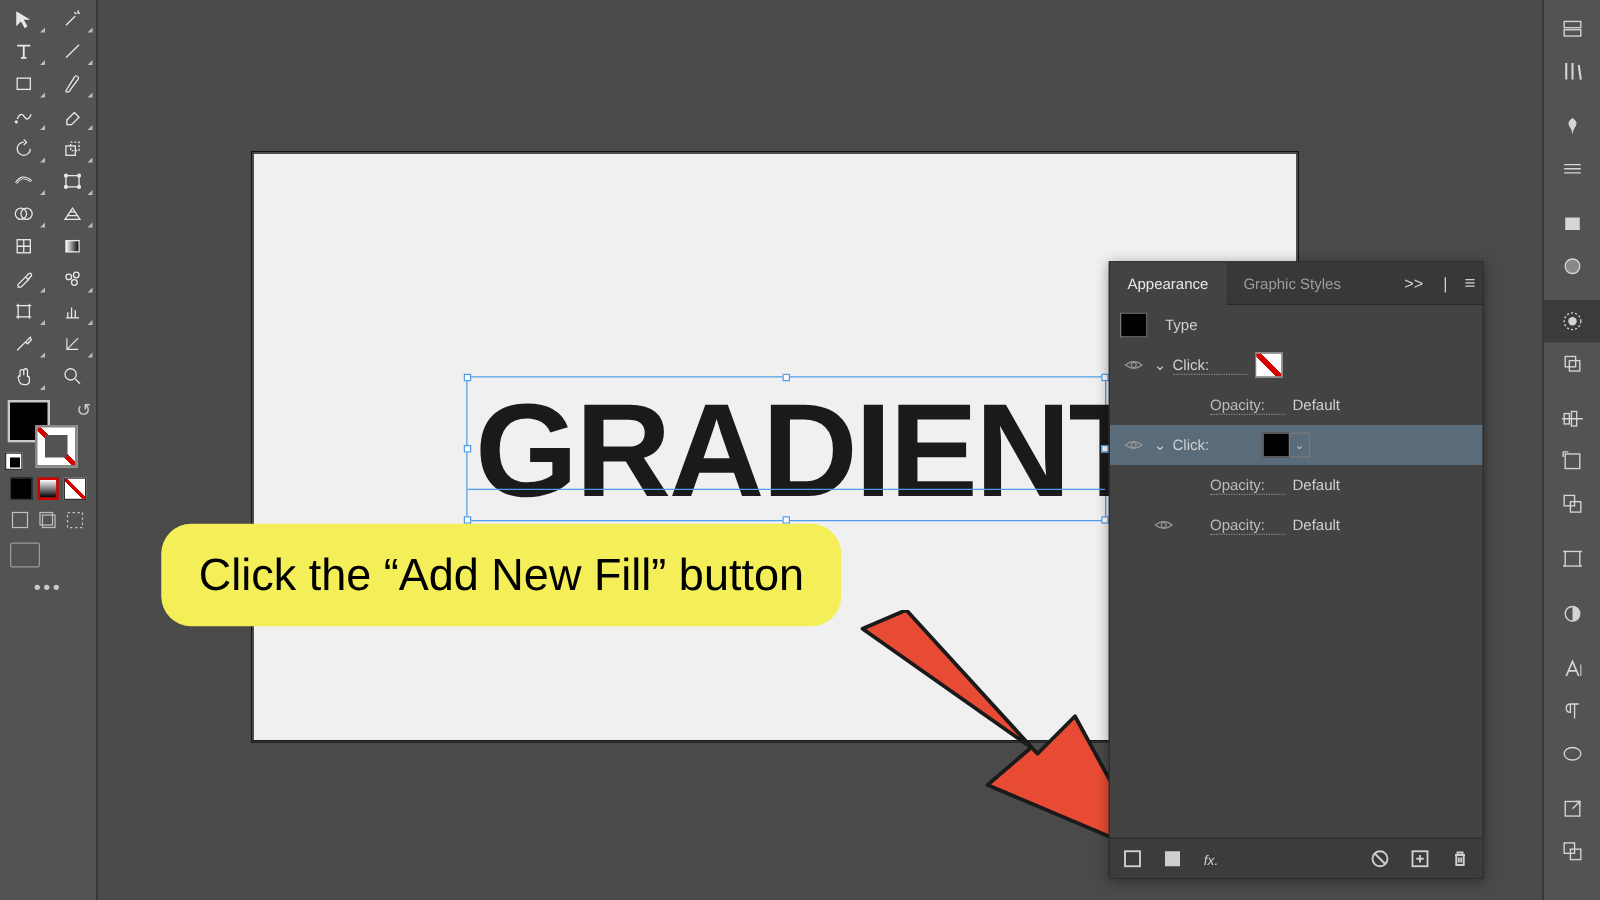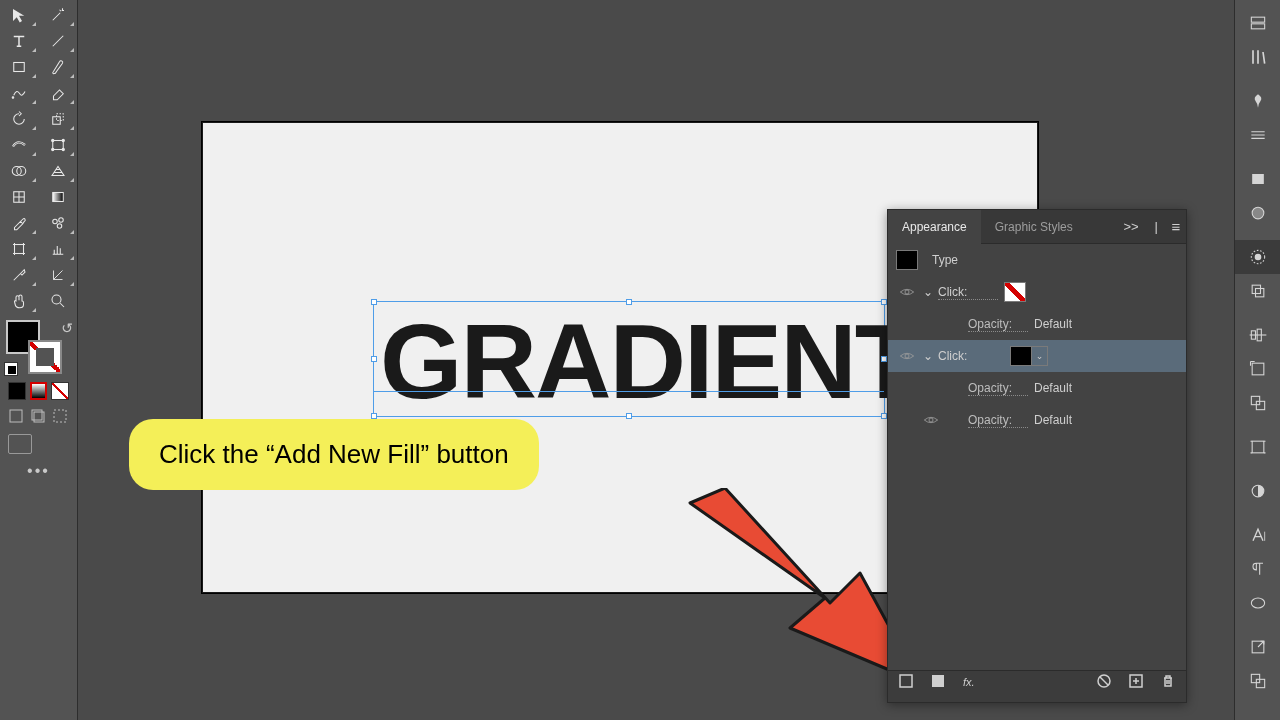--- a/index.html
+++ b/index.html
@@ -41,21 +41,21 @@
   .canvas{position:absolute;left:202px;top:122px;width:836px;height:471px;background:#f0f0f0;border:1px solid #1a1a1a;box-shadow:0 0 0 1px #000;}
   .sel-box{position:absolute;left:170px;top:178px;width:512px;height:116px;border:1px solid #4f9de8;}
   .handle{position:absolute;width:6px;height:6px;background:#fff;border:1px solid #4f9de8;}
   .h-tl{left:-3px;top:-3px;} .h-tm{left:50%;top:-3px;margin-left:-3px;} .h-tr{right:-3px;top:-3px;}
   .h-ml{left:-3px;top:50%;margin-top:-3px;} .h-mr{right:-3px;top:50%;margin-top:-3px;}
   .h-bl{left:-3px;bottom:-3px;} .h-bm{left:50%;bottom:-3px;margin-left:-3px;} .h-br{right:-3px;bottom:-3px;}
   .canvas-text{font-family:Arial Black,Arial,sans-serif;font-weight:900;font-size:106px;color:#1a1a1a;letter-spacing:-2px;line-height:1;position:absolute;left:6px;top:6px;white-space:nowrap;}
   .baseline{position:absolute;left:0;right:0;bottom:24px;border-top:1px solid #4f9de8;}
 
   
-  .callout{position:absolute;left:129px;top:419px;padding:20px 30px;background:#f4ef58;border-radius:24px;color:#000;font-size:26px;font-family:Arial,sans-serif;}
+  .callout{position:absolute;left:129px;top:419px;padding:20px 30px;background:#f4ef58;border-radius:24px;color:#000;font-size:36px;font-family:Arial,sans-serif;}
   .arrow{position:absolute;left:670px;top:488px;width:270px;height:210px;pointer-events:none;}
 
   
   .panel{position:absolute;left:887px;top:209px;width:300px;height:494px;background:#434343;border:1px solid #2b2b2b;box-shadow:0 2px 10px rgba(0,0,0,.4);display:flex;flex-direction:column;}
   .panel-tabs{display:flex;align-items:center;height:34px;background:#383838;border-bottom:1px solid #2b2b2b;}
   .tab{padding:0 14px;height:34px;line-height:34px;color:#9d9d9d;font-size:12px;}
   .tab.active{background:#434343;color:#e8e8e8;}
   .tab-spacer{flex:1;}
   .tab-collapse{padding:0 8px;color:#cfcfcf;font-size:13px;}
   .tab-menu{width:20px;text-align:center;color:#cfcfcf;font-size:15px;}
@@ -72,21 +72,21 @@
   .thumb{width:22px;height:20px;border:1px solid #7a7a7a;margin-left:6px;}
   .thumb.black{background:#000;}
   .thumb.none{background:#fff;position:relative;}
   .thumb.none::after{content:"";position:absolute;inset:0;background:linear-gradient(45deg,transparent 42%,#d40000 42%,#d40000 58%,transparent 58%);}
   .thumb-wrap{display:flex;align-items:center;margin-left:6px;}
   .thumb-dd{width:16px;height:20px;border:1px solid #7a7a7a;border-left:none;display:flex;align-items:center;justify-content:center;color:#cfcfcf;font-size:9px;}
   .ap-row.type .type-sw{width:22px;height:20px;border:1px solid #7a7a7a;background:#000;margin-right:14px;}
   .val{margin-left:6px;color:#cfcfcf;}
   .eye svg{width:16px;height:16px;stroke:#9a9a9a;fill:none;stroke-width:1.3;}
 
-  .panel-footer{height:32px;background:#3c3c3c;border-top:1px solid #2b2b2b;display:flex;padding:0 8px;gap:12px;}
+  .panel-footer{height:32px;background:#3c3c3c;border-top:1px solid #2b2b2b;display:flex;align-items:center;padding:0 8px;gap:12px;}
   .pf-btn{width:20px;height:20px;display:flex;align-items:center;justify-content:center;color:#cfcfcf;}
   .pf-btn svg{width:16px;height:16px;stroke:#cfcfcf;fill:none;stroke-width:1.5;}
   .pf-spacer{flex:1;}
 </style>
 </head>
 <body>
 
 <div class="tools">
   <div class="tool-row">
       <div class="tool">

